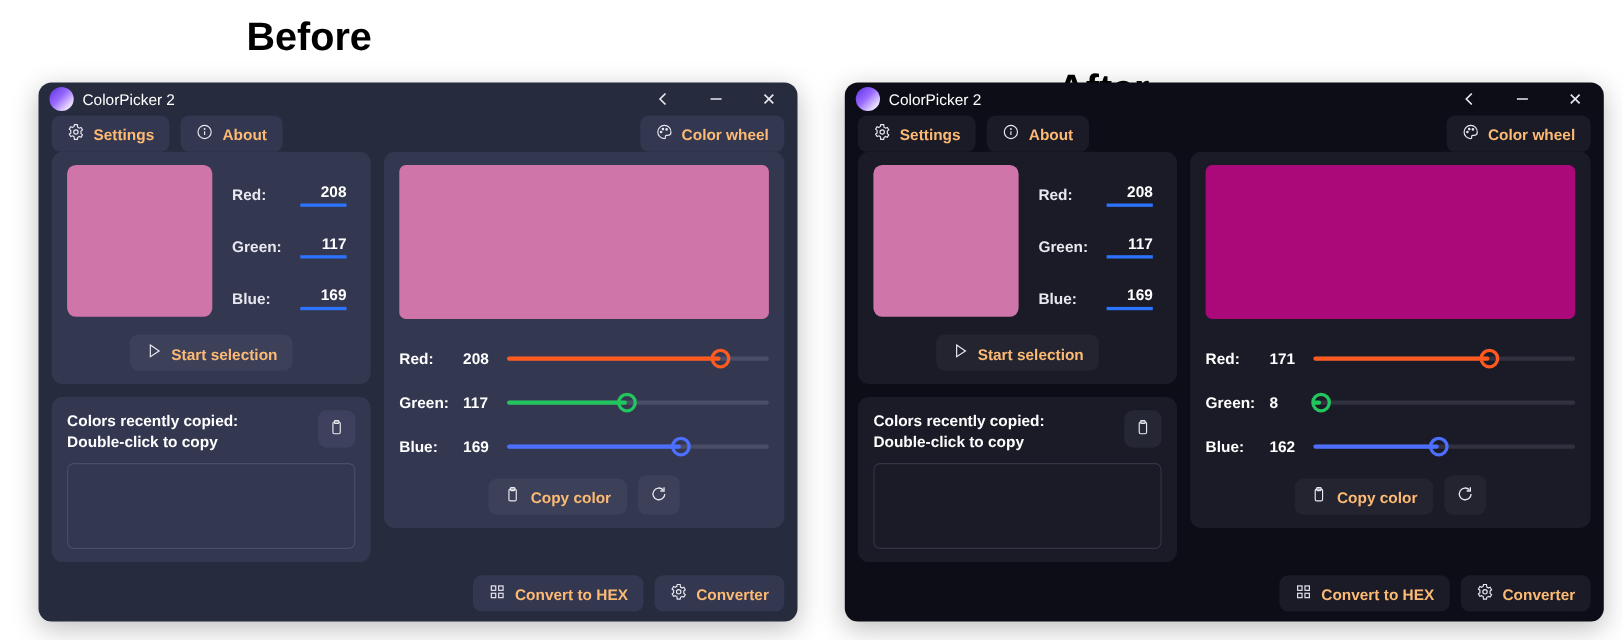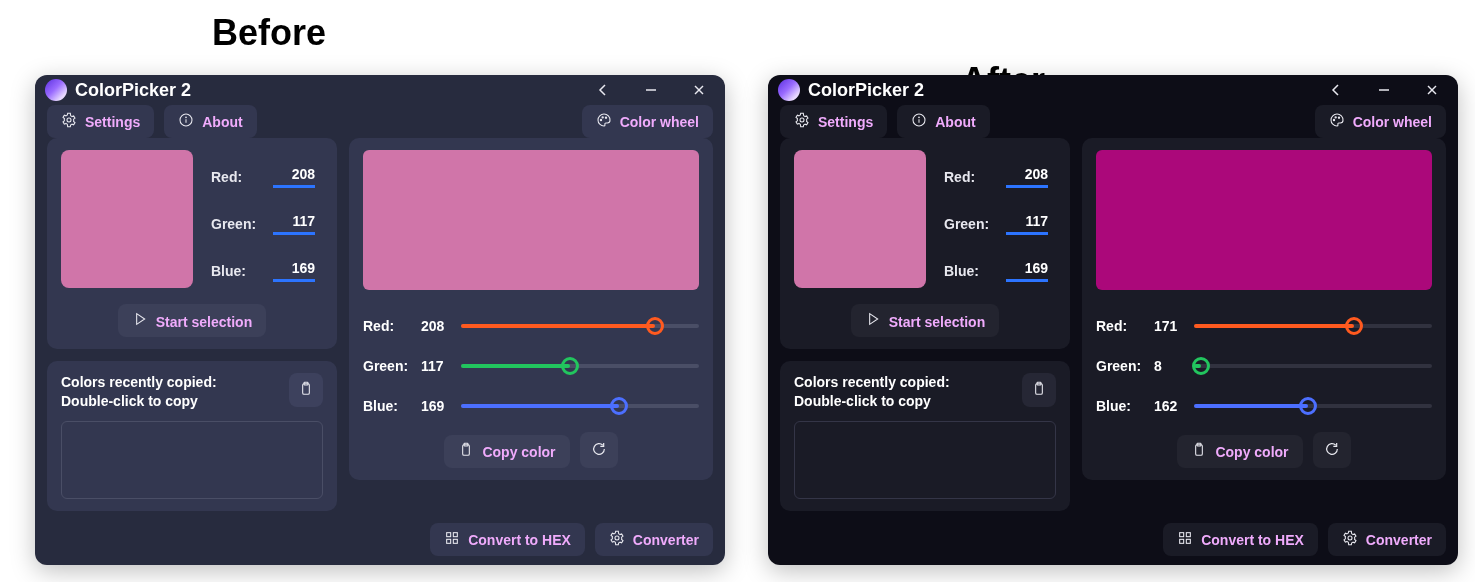--- a/index.html
+++ b/index.html
@@ -12,21 +12,21 @@
     font-size: 14px;
     position: relative;
   }
   .heading {
     position: absolute;
     font-weight: 800;
     font-size: 36px;
     color: #000;
     top: 12px;
   }
-  .heading.before { left: 212px; }
+  .heading.before { left: 224px; }
   .heading.after  { left: 961px; margin-top: 48px; }
 
   .window {
     position: absolute;
     top: 75px;
     width: 690px;
     height: 490px;
     border-radius: 12px;
     box-shadow: 0 6px 24px rgba(0,0,0,0.25);
     overflow: hidden;
@@ -41,21 +41,21 @@
     height: 38px;
     display: flex;
     align-items: center;
     padding: 0 6px 0 10px;
     gap: 8px;
   }
   .logo {
     width: 22px; height: 22px; border-radius: 50%;
     background: linear-gradient(135deg,#5b2fe0 0%,#9a6bff 45%,#e8d9ff 80%);
   }
-  .app-title { font-weight: 700; font-size: 18px; }
+  .app-title { font-weight: 400; font-size: 14px; }
   .title-spacer { flex: 1; }
   .titlebtn {
     width: 40px; height: 30px;
     display: flex; align-items: center; justify-content: center;
     color: #e8e8ef;
     cursor: pointer;
     border-radius: 4px;
   }
   .titlebtn svg { width:12px; height:12px; stroke:#e8e8ef; stroke-width:1.5; fill:none; }
 
@@ -64,21 +64,21 @@
     height: 46px;
     padding: 0 12px;
     display: flex;
     align-items: center;
     gap: 10px;
   }
   .pill {
     display: inline-flex; align-items: center; gap:8px;
     padding: 7px 14px;
     border-radius: 8px;
-    color:#f0abfc;
+    color:#fdba74;
     font-weight:600;
     cursor:pointer;
   }
   .window.before .pill { background:#333750; }
   .window.after  .pill { background:#1a1b26; }
   .pill svg { width:16px; height:16px; stroke:#e8e8ef; stroke-width:1.6; fill:none; }
   .toolbar-spacer { flex:1; }
 
   
   .main {

